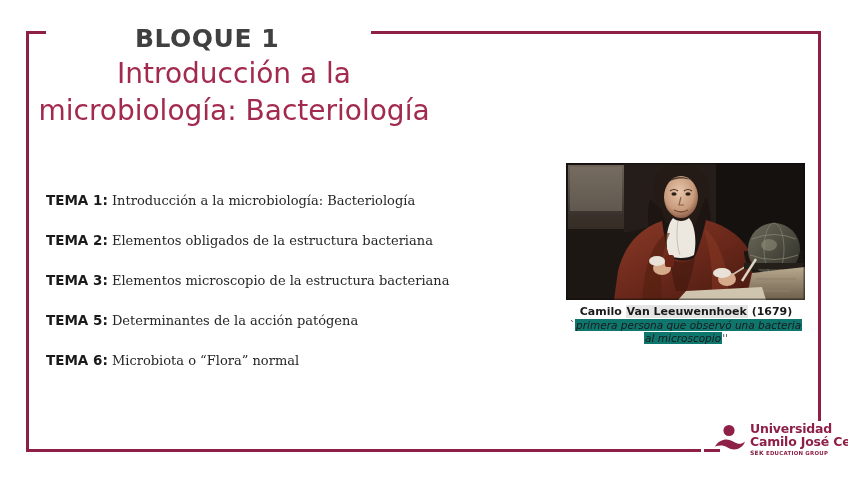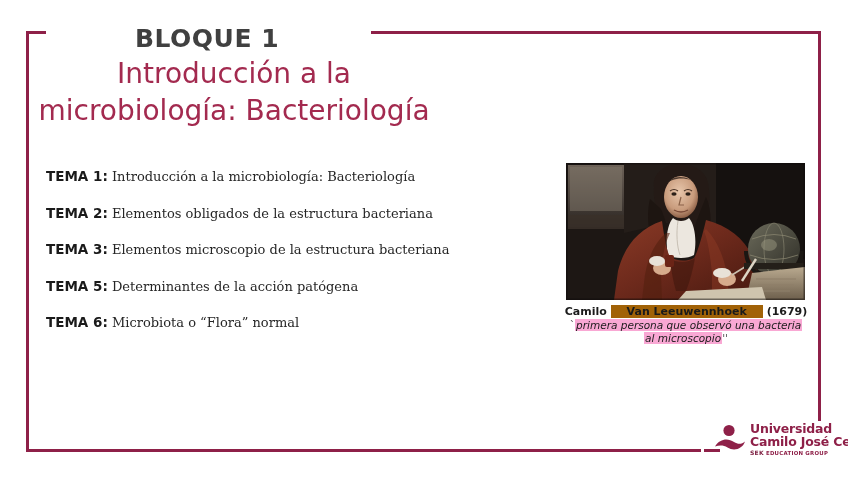--- a/index.html
+++ b/index.html
@@ -72,20 +72,21 @@
     position: absolute;
     left: 46px; top: 168px;
     width: 500px;
   }
   .tema-row {
     font-family: "DejaVu Sans", sans-serif;
     font-size: 13.5px;
     color: #262626;
     margin-bottom: 20.5px;
     white-space: nowrap;
+    margin-top: 24px;
   }
   .tema-label {
     font-weight: bold;
     color: #1a1a1a;
   }
   .tema-text {
     font-family: "DejaVu Serif", serif;
     font-size: 13px;
     color: #262626;
   }
@@ -108,32 +109,32 @@
     text-align: center;
     line-height: 1.22;
   }
   .caption-line1 {
     font-size: 11px;
     font-weight: bold;
     color: #1a1a1a;
     white-space: nowrap;
   }
   .hl-purple {
-    background: #a16207;
-    padding: 0 16px;
+    background: #e5e5e5;
+    padding: 0 1px;
   }
   .caption-year { font-weight: bold; }
   .caption-line2 {
     margin-top: 1px;
     font-size: 10.5px;
     font-style: italic;
     color: #1a1a1a;
   }
   .hl-yellow {
-    background: #f9a8d4;
+    background: #0f766e;
     font-style: italic;
     padding: 0 1px;
   }
   .quote-mark {
     font-style: normal;
     color: #555;
   }
 
   
   .logo {

